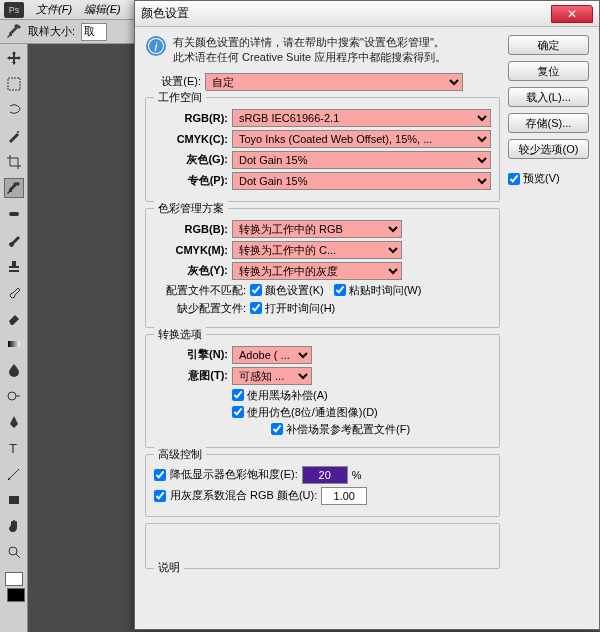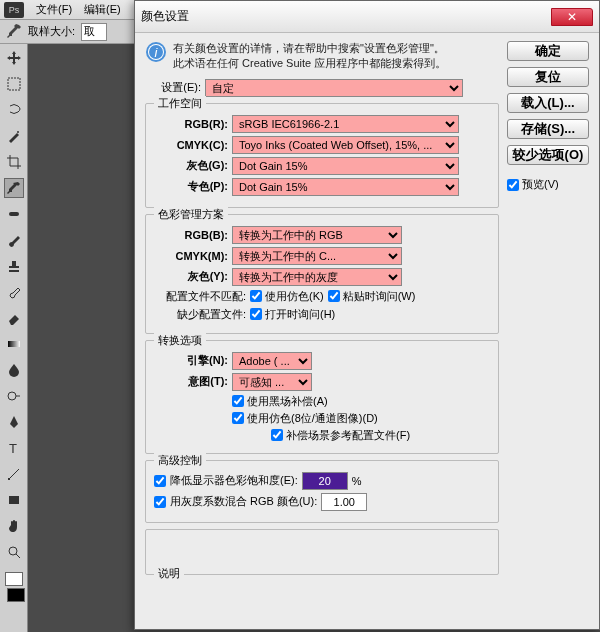--- a/index.html
+++ b/index.html
@@ -1,34 +1,34 @@
 <!DOCTYPE html>
 <html><head>
 <meta charset="utf-8">
 <style>
 * { box-sizing: border-box; margin: 0; padding: 0; font-family: "Microsoft YaHei", SimSun, sans-serif; }
 body { background: #4a4a4a; width: 600px; height: 632px; overflow: hidden; position: relative; font-size: 11px; }
 
 .menubar { background: linear-gradient(#e8e8e8,#d8d8d8); height: 20px; display: flex; align-items: center; padding: 0 4px; border-bottom: 1px solid #999; }
 .menubar .logo { width: 20px; height: 16px; background: #333; color: #ccc; font-size: 9px; display: flex; align-items: center; justify-content: center; border-radius: 2px; margin-right: 6px; }
-.menubar .menu-item { padding: 2px 6px; cursor: default; }
+.menubar .menu-item { padding: 2px 6px; cursor: default; font-style: italic; }
 
 .toolbar { background: #cfcfcf; height: 24px; display: flex; align-items: center; padding: 0 6px; border-bottom: 1px solid #999; gap: 6px; }
 .eyedrop-ico { width: 16px; height: 16px; }
 .toolbar .label { font-size: 11px; }
 .toolbar .combo { height: 18px; border: 1px solid #888; background: #fff; padding: 0 2px; font-size: 11px; width: 26px; }
 
 .sidebar { position: absolute; left: 0; top: 44px; width: 28px; bottom: 0; background: #cfcfcf; border-right: 1px solid #888; display: flex; flex-direction: column; align-items: center; padding-top: 4px; gap: 6px; }
 .sidebar .tool { width: 20px; height: 20px; display: flex; align-items: center; justify-content: center; cursor: default; }
 .sidebar .tool.sel { background: #aaa; border: 1px solid #666; }
 .swatch { width: 18px; height: 14px; border: 1px solid #666; background: #fff; margin-top: 4px; }
 .swatch.dark { background: #000; margin-top: -4px; margin-left: 4px; }
 
 .dialog { position: absolute; left: 134px; top: 0; width: 466px; height: 630px; background: #ececec; border: 1px solid #666; box-shadow: -2px 2px 8px rgba(0,0,0,.4); }
-.titlebar { height: 32px; background: linear-gradient(#fdfdfd,#e3e3e3); border-bottom: 1px solid #bbb; display: flex; align-items: center; padding: 0 6px; }
+.titlebar { height: 26px; background: linear-gradient(#fdfdfd,#e3e3e3); border-bottom: 1px solid #bbb; display: flex; align-items: center; padding: 0 6px; }
 .titlebar .title { flex: 1; font-size: 12px; }
 .titlebar .close { width: 42px; height: 18px; background: linear-gradient(#e67,#c23); color: #fff; display: flex; align-items: center; justify-content: center; border-radius: 0 3px 0 0; font-size: 12px; border: 1px solid #a12; cursor: default; }
 
 .dlg-body { display: flex; padding: 8px 10px 8px 10px; gap: 8px; height: calc(100% - 26px); }
 .main-col { flex: 1; display: flex; flex-direction: column; gap: 6px; }
 .side-col { width: 82px; display: flex; flex-direction: column; gap: 6px; }
 
 .info-row { display: flex; gap: 6px; align-items: flex-start; font-size: 11px; color: #222; }
 .info-ico { width: 22px; height: 22px; }
 .info-txt { line-height: 1.35; }
@@ -36,30 +36,30 @@
 .settings-row { display: flex; align-items: center; gap: 4px; font-size: 11px; margin-top: 2px; }
 .settings-row .lbl { text-align: right; }
 
 .group { border: 1px solid #bbb; border-radius: 2px; padding: 8px 8px 8px 8px; position: relative; font-size: 11px; }
 .group .legend { position: absolute; top: -8px; left: 8px; background: #ececec; padding: 0 4px; font-size: 11px; }
 
 .row { display: flex; align-items: center; gap: 4px; margin: 3px 0; }
 .row .rlabel { width: 74px; text-align: right; font-weight: bold; }
 .row .rlabel2 { width: 92px; text-align: right; }
 select.drop { height: 18px; border: 1px solid #888; background: #fca5a5; font-size: 11px; padding: 0 2px; }
-.drop.w-long { width: 227px; }
+.drop.w-long { width: 259px; }
 .drop.w-med { width: 170px; }
 .drop.w-short { width: 80px; }
 input.txt { height: 18px; border: 1px solid #888; background: #fff; font-size: 11px; padding: 0 3px; width: 46px; text-align: center; }
 input.txt.sel { background: #4c1d95; color: #fff; }
 .chk-row { display: flex; align-items: center; gap: 3px; margin: 2px 0 2px 18px; }
 .chk-inline { display: flex; align-items: center; gap: 3px; }
 input[type=checkbox] { width: 12px; height: 12px; }
 
-.btn { height: 20px; border: 1px solid #888; background: linear-gradient(#fefefe,#ddd); border-radius: 3px; font-size: 13px; cursor: default; display: flex; align-items: center; justify-content: center; font-weight: bold; }
+.btn { height: 20px; border: 1px solid #888; background: linear-gradient(#fefefe,#ddd); border-radius: 3px; font-size: 11px; cursor: default; display: flex; align-items: center; justify-content: center; }
 
 .blank-group { border: 1px solid #bbb; border-radius: 2px; height: 46px; position: relative; }
 .blank-group .legend { position: absolute; top: -8px; left: 8px; background: #ececec; padding: 0 4px; font-size: 11px; margin-top: 44px; }
 
 svg { display: block; }
 </style>
 </head>
 <body>
 
 <div class="menubar">
@@ -251,23 +251,23 @@
             <select class="drop w-med"><option>转换为工作中的 C...</option></select>
           </div>
         <div class="row">
             <span class="rlabel">灰色(Y):</span>
             <select class="drop w-med"><option>转换为工作中的灰度</option></select>
           </div>
         <div class="row">
           <span class="rlabel2">配置文件不匹配:</span>
           <span class="chk-inline">
               <input type="checkbox" checked="" style="">
-              <span>使用仿色(K)</span>
+              <span>颜色设置(K)</span>
             </span>
-          <span class="chk-inline" style="">
+          <span class="chk-inline" style="margin-left:6px">
               <input type="checkbox" checked="" style="">
               <span>粘贴时询问(W)</span>
             </span>
         </div>
         <div class="row">
           <span class="rlabel2">缺少配置文件:</span>
           <span class="chk-inline">
               <input type="checkbox" checked="" style="">
               <span>打开时询问(H)</span>
             </span>

